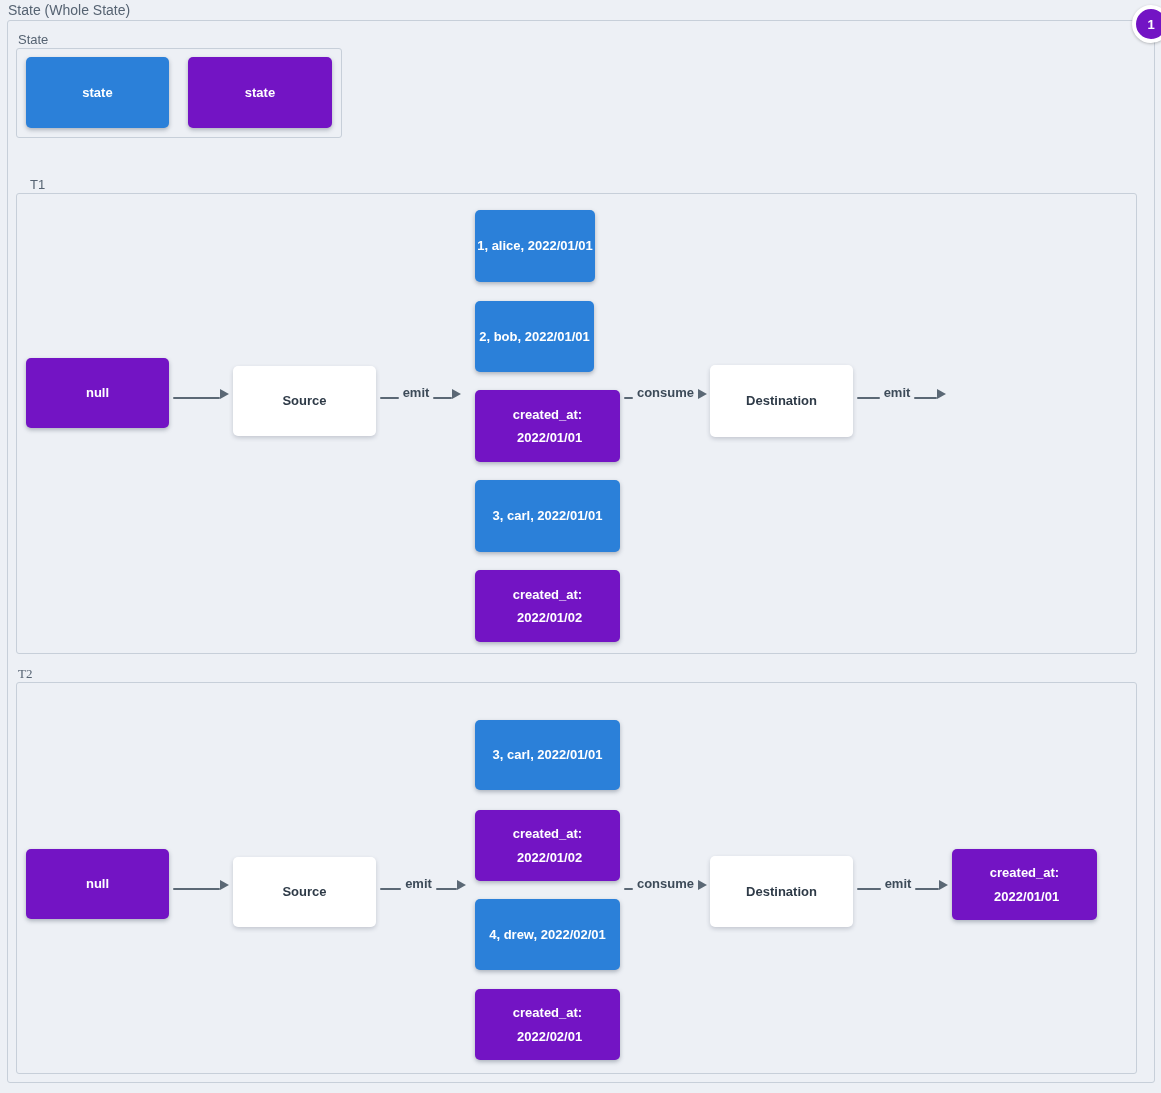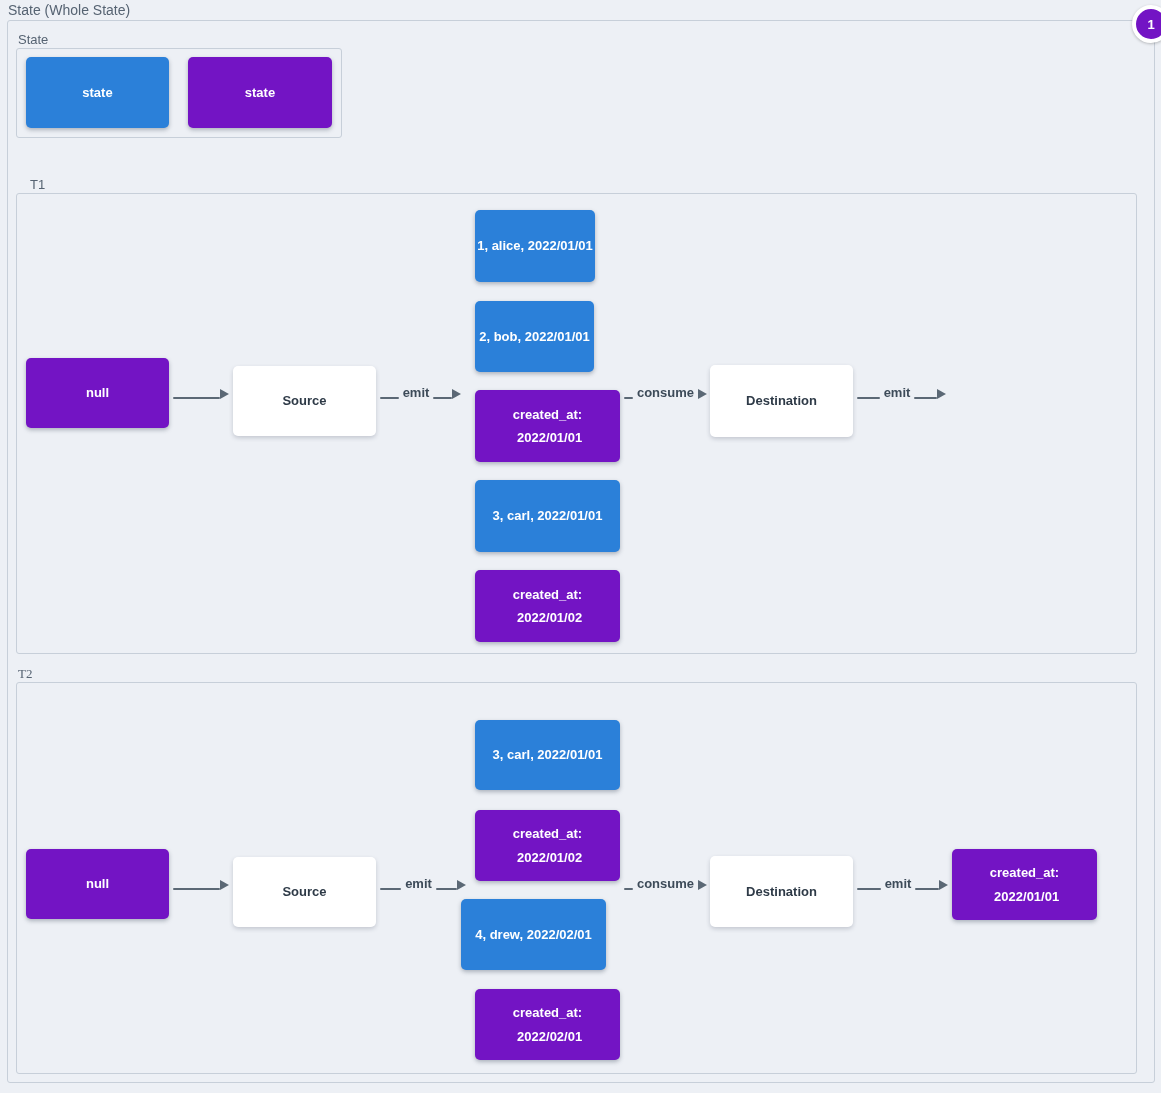--- a/index.html
+++ b/index.html
@@ -146,21 +146,21 @@
 <div class="edge" style="left:380px;top:878px;width:86px;">
   <span class="seg"></span>
   <span class="lbl">emit</span>
   <span class="seg"></span>
   <span class="head"></span>
 </div>
 
 <div class="node record" style="left:475px;top:720px;width:145px;height:70px;">3, carl, 2022/01/01</div>
 <div class="node state" style="left:475px;top:810px;width:145px;height:71px;">created_at:
 2022/01/02</div>
-<div class="node record" style="left:461px;top:899px;width:145px;height:71px;text-align:right;">4, drew, 2022/02/01</div>
+<div class="node record" style="left:475px;top:899px;width:145px;height:71px;text-align:right;">4, drew, 2022/02/01</div>
 <div class="node state" style="left:475px;top:989px;width:145px;height:71px;">created_at:
 2022/02/01</div>
 
 <div class="edge" style="left:624px;top:878px;width:83px;">
   <span class="seg"></span>
   <span class="lbl">consume</span>
   <span class="head"></span>
 </div>
 
 <div class="node plain" style="left:710px;top:848px;width:143px;height:71px;">Destination</div>

